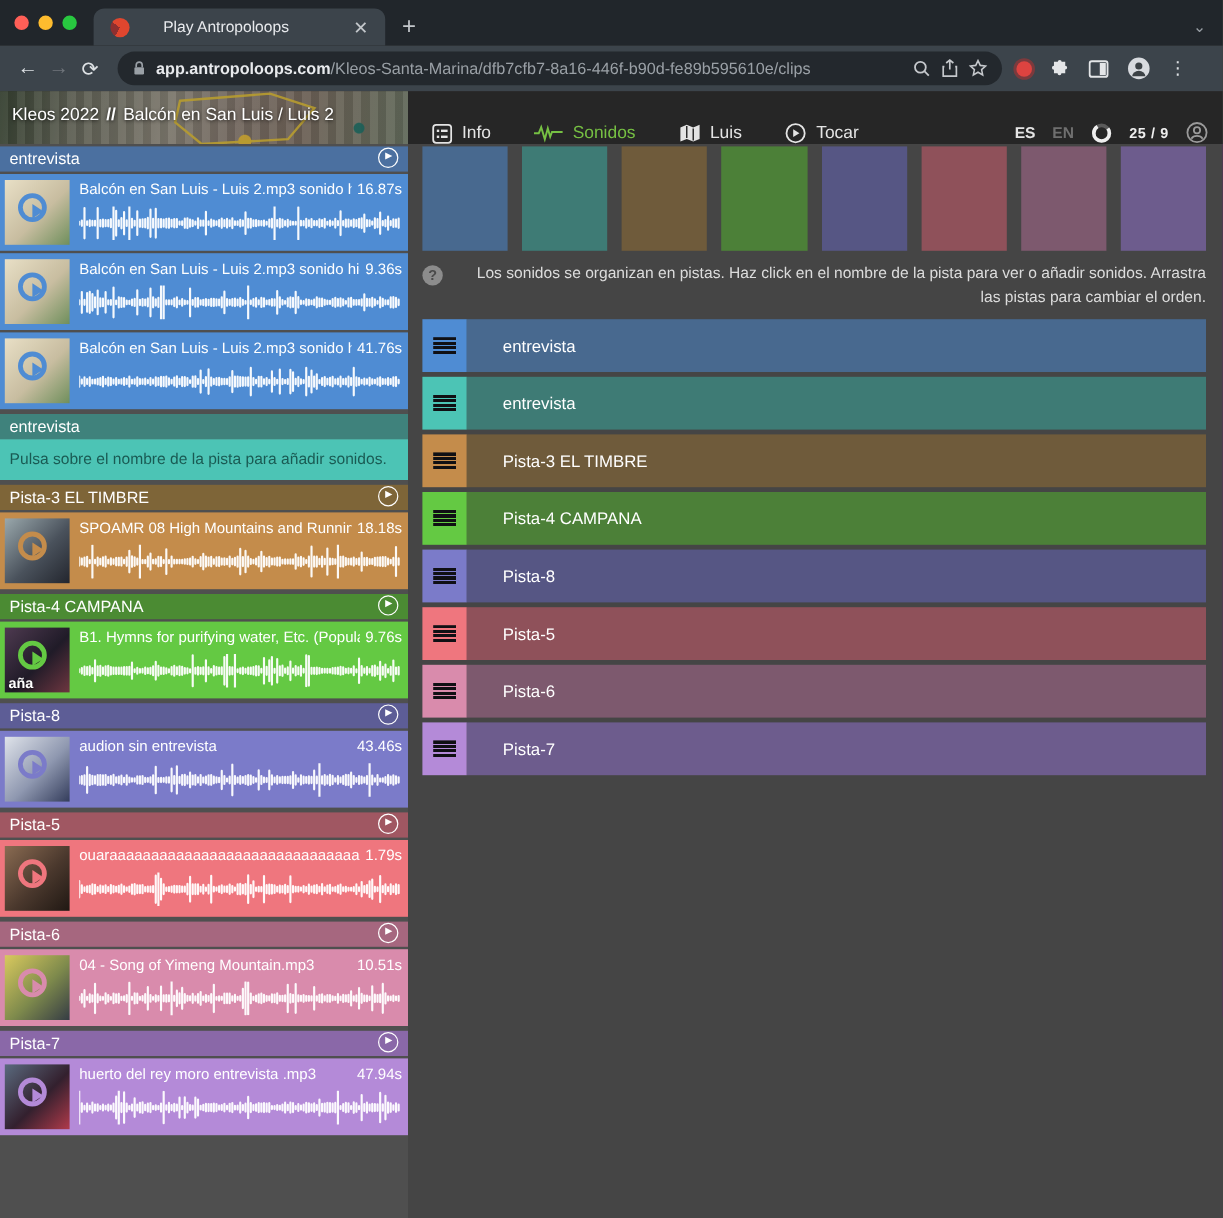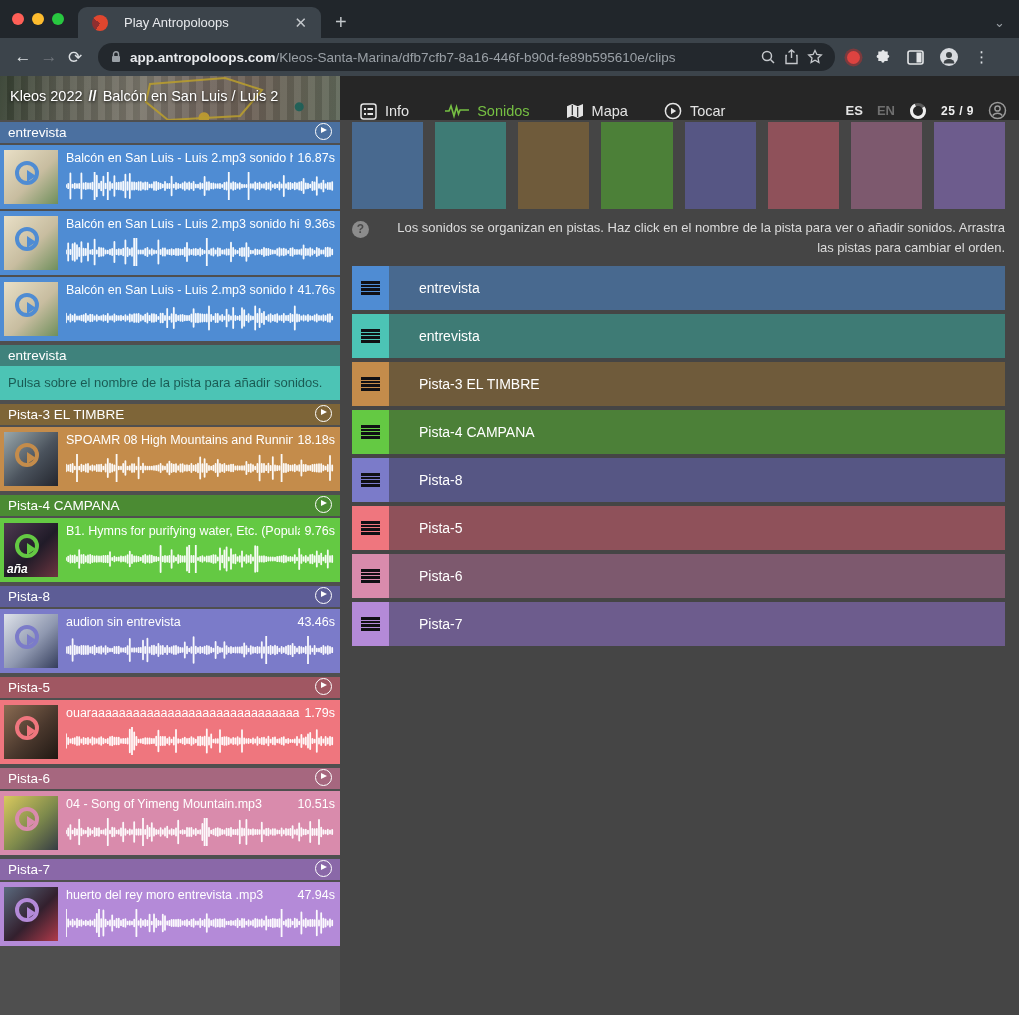--- a/index.html
+++ b/index.html
@@ -8,21 +8,21 @@
 
   
   .tabstrip { height:38px; background:#21262b; display:flex; align-items:flex-end; position:relative; }
   .traffic { display:flex; gap:8px; align-items:center; height:38px; padding:0 14px 0 12px; }
   .tl { width:12px; height:12px; border-radius:50%; }
   .tl.red{background:#ff5f57}.tl.yellow{background:#febc2e}.tl.green{background:#28c840}
   .tab { width:243px; height:31px; background:#3c444b; border-radius:9px 9px 0 0;
          display:flex; align-items:center; padding:0 10px 0 14px; color:#e8eaed; font-size:13px; }
   .favicon { width:16px; height:16px; border-radius:50%; flex:0 0 auto;
              background:conic-gradient(from 210deg,#8e2f2f 0 95deg,#e0462e 95deg 360deg); }
-  .tab-title { margin-left:16px; flex:1; white-space:nowrap; overflow:hidden; }
+  .tab-title { margin-left:28px; flex:1; white-space:nowrap; overflow:hidden; }
   .tab-close { color:#c3c7cb; font-size:15px; padding:0 4px; cursor:default; }
   .newtab { color:#c3c7cb; font-size:20px; line-height:20px; margin:0 0 6px 14px; }
   .strip-chevron { position:absolute; right:14px; bottom:8px; color:#9aa0a6; font-size:13px; }
 
   .toolbar { height:38px; background:#3c444b; display:flex; align-items:center; padding:0 10px; }
   .navbtn { width:26px; text-align:center; font-size:17px; color:#dde1e4; }
   .navbtn.fwd { color:#70767c; }
   .urlbar { margin-left:10px; width:737px; height:28px; background:#23282d; border-radius:14px;
             display:flex; align-items:center; padding:0 12px; gap:8px; }
   .url-text { font-size:13.5px; white-space:nowrap; overflow:hidden; flex:1; }
@@ -66,21 +66,21 @@
   .ring .tri { position:absolute; left:5px; top:3.5px; width:0; height:0;
                border-left:6px solid #fff; border-top:3.5px solid transparent; border-bottom:3.5px solid transparent; }
   .sb-hint { padding:8px 8px; font-size:13px; color:rgba(12,60,55,.78); line-height:18px; }
   .sb-clip { height:64px; margin-top:2px; position:relative; }
   .thumb { position:absolute; left:4px; top:5px; width:54px; height:54px; }
   .thumb-ring { position:absolute; left:11px; top:11px; width:24px; height:24px;
                 border:4px solid; border-radius:50%; }
   .thumb-tri { position:absolute; left:8px; top:4.5px; width:0; height:0;
                border-left:9px solid; border-top:6px solid transparent; border-bottom:6px solid transparent; }
   .thumb-ov { position:absolute; left:3px; bottom:1px; color:#fff; font-size:12px; font-weight:bold;
-              text-shadow:0 1px 2px rgba(0,0,0,.6);font-style:italic; }
+              text-shadow:0 1px 2px rgba(0,0,0,.6); }
   .clip-row1 { position:absolute; left:66px; right:5px; top:6px; display:flex; font-size:12.5px; color:#fff; }
   .clip-title { flex:1; white-space:nowrap; overflow:hidden; }
   .clip-dur { margin-left:4px; white-space:nowrap; }
   .wave { position:absolute; left:66px; right:6px; top:27px; height:28px; }
 
   .main { flex:1; background:#454545; padding:2px 14px 0 12px; }
   .pads { display:flex; gap:12px; }
   .swatch { flex:1; height:87px; }
   .help { display:flex; gap:9px; margin-top:9px; align-items:flex-start; }
   .help-ic { width:17px; height:17px; border-radius:50%; background:#8c8c8c; color:#4a4a4a;
@@ -191,21 +191,21 @@
       <svg width="24" height="16" viewBox="0 0 24 16">
           <path d="M0 8 h4 l2-5 3 10 2.5-9 2 7 1.5-4 h9" fill="none" stroke="#76c043" stroke-width="1.6"></path>
         </svg>
       <span>Sonidos</span>
     </span>
     <span class="nav-item">
       <svg width="18" height="16" viewBox="0 0 18 16">
           <path d="M1 3.2 L6.3 1 l5.4 2.2 L17 1 v11.8 L11.7 15 6.3 12.8 1 15 Z" fill="#e4e4e4"></path>
           <path d="M6.3 2 v10 M11.7 4 v10" stroke="#262626" stroke-width="1.2"></path>
         </svg>
-      <span>Mapa</span>
+      <span>Luis</span>
     </span>
     <span class="nav-item">
       <svg width="18" height="18" viewBox="0 0 18 18">
           <circle cx="9" cy="9" r="7.6" fill="none" stroke="#e4e4e4" stroke-width="1.5"></circle>
           <path d="M7 5.8 L12.2 9 7 12.2 Z" fill="#e4e4e4"></path>
         </svg>
       <span>Tocar</span>
     </span>
   </div>
   <div class="hdr-right">

